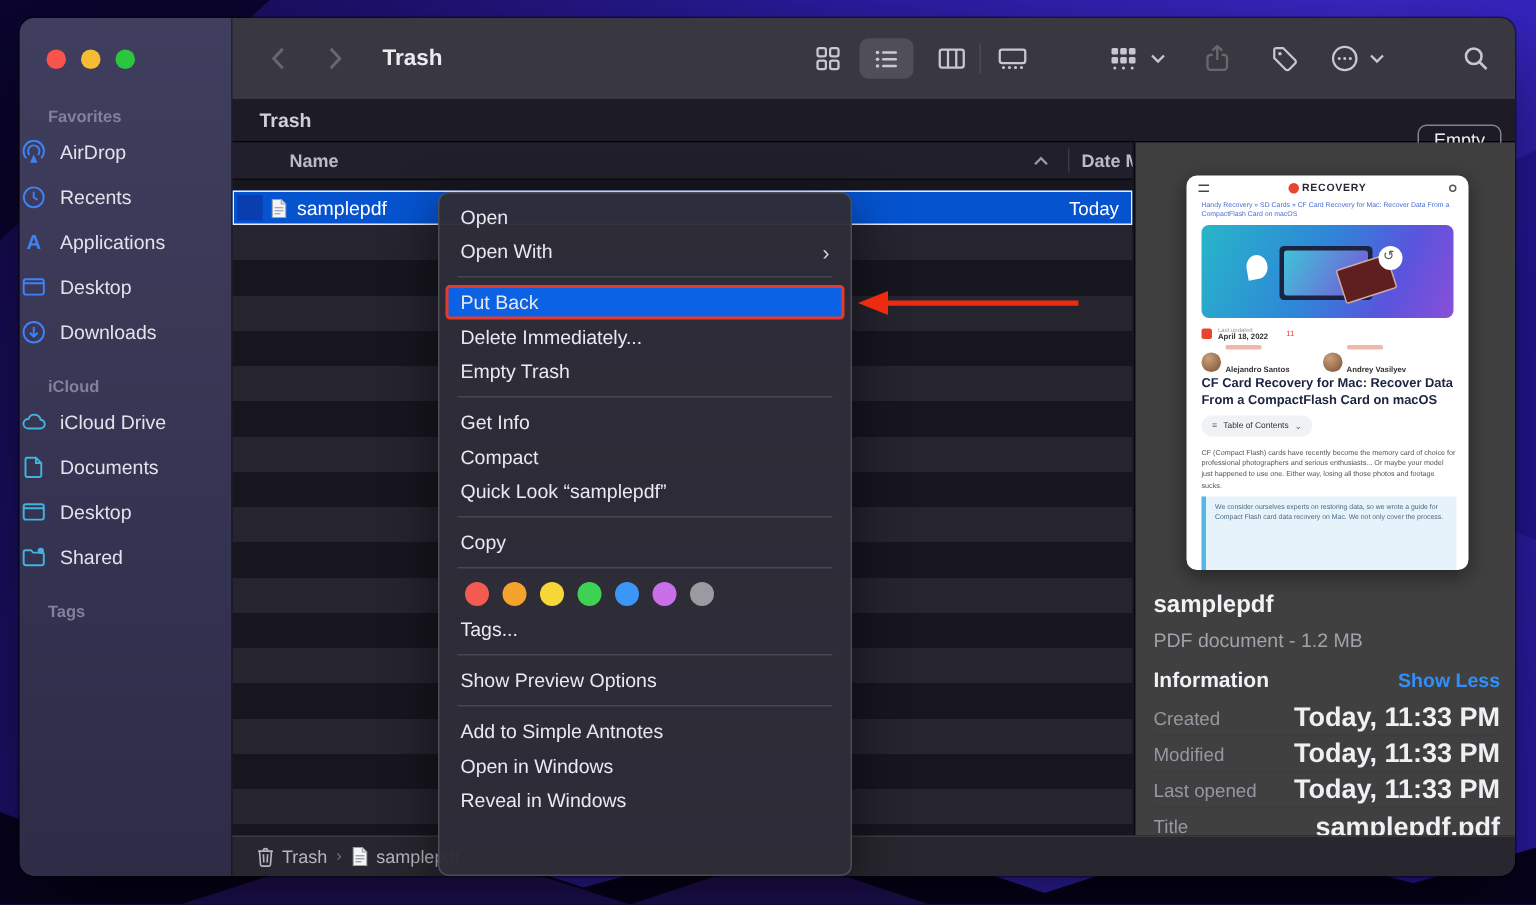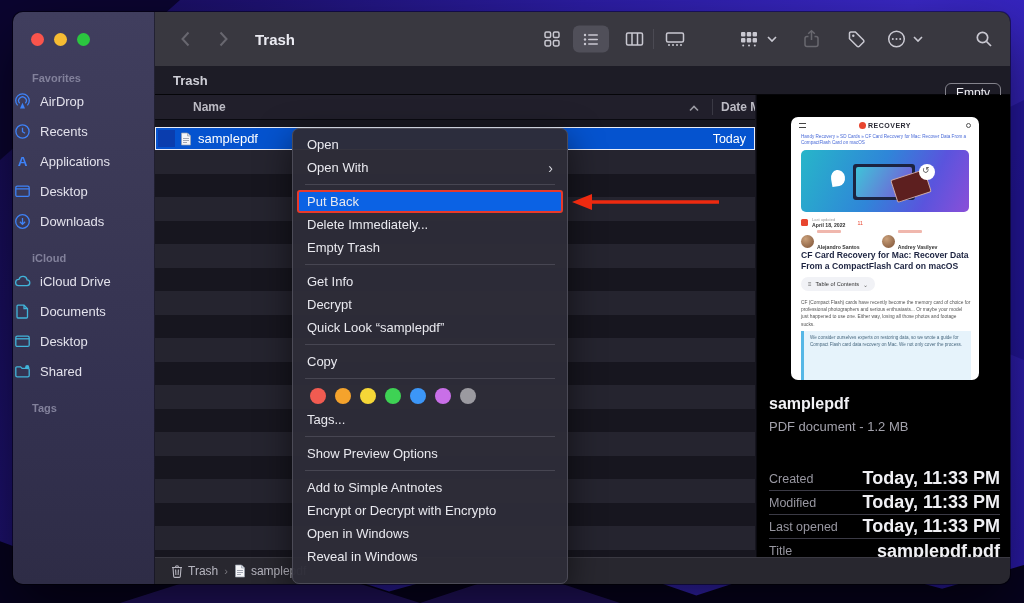--- a/index.html
+++ b/index.html
@@ -59,21 +59,21 @@
   .listpane{position:absolute;left:142px;top:108px;width:600px;bottom:27px;background:#17161f;overflow:hidden;}
   .stripes{position:absolute;left:0;right:0;top:30px;bottom:0;
     background:repeating-linear-gradient(180deg,#25242f 0 23.5px,#17161f 23.5px 47px);}
   .selrow{position:absolute;left:0px;top:7px;width:600px;height:23px;background:#0553cf;border:1.5px solid #e9edf9;display:flex;align-items:center;}
   .selrow .lblock{position:absolute;left:2px;top:2px;bottom:2px;width:17px;background:#0a3dae;}
   .selrow .ficon{margin-left:24px;width:12px;height:14px;}
   .selrow .fname{margin-left:6px;font-size:13px;color:#ffffff;}
   .selrow .fdate{position:absolute;right:8px;font-size:12.5px;color:#ffffff;}
 
   
-  .preview{position:absolute;left:743px;right:0;top:83px;bottom:27px;background:#000000;border-left:1px solid #0a0a10;overflow:hidden;}
+  .preview{position:absolute;left:743px;right:0;top:83px;bottom:27px;background:#404040;border-left:1px solid #0a0a10;overflow:hidden;}
   .thumb{position:absolute;left:34px;top:22px;width:188px;height:263px;background:#fff;border-radius:7px;box-shadow:0 4px 14px rgba(0,0,0,.45);overflow:hidden;}
   .pv-name{position:absolute;left:12px;top:300px;font-size:16px;font-weight:700;color:#f2f2f6;}
   .pv-kind{position:absolute;left:12px;top:324px;font-size:13px;color:#a3a2ac;}
   .pv-inforow{position:absolute;left:12px;right:10px;top:350px;display:flex;justify-content:space-between;align-items:center;}
   .pv-info-label{font-size:14px;font-weight:700;color:#f2f2f6;}
   .pv-showless{font-size:13px;font-weight:600;color:#2f8fff;}
   .pv-details{position:absolute;left:12px;right:10px;top:372px;}
   .pv-row{height:24px;display:flex;justify-content:space-between;align-items:center;border-bottom:1px solid #3b3a45;}
   .pv-row:last-child{border-bottom:none;}
   .pv-row .k{font-size:12.5px;color:#9897a1;}
@@ -425,20 +425,24 @@
         <div class="t-toc">
           <span class="gl">≡</span>
           <span>Table of Contents</span>
           <span class="gl">⌄</span>
         </div>
         <div class="t-body">CF (Compact Flash) cards have recently become the memory card of choice for professional photographers and serious enthusiasts... Or maybe your model just happened to use one. Either way, losing all those photos and footage sucks.</div>
         <div class="t-quote">We consider ourselves experts on restoring data, so we wrote a guide for Compact Flash card data recovery on Mac. We not only cover the process.</div>
       </div>
       <div class="pv-name">samplepdf</div>
       <div class="pv-kind">PDF document - 1.2 MB</div>
+      <div class="pv-inforow">
+        <span class="pv-info-label">Information</span>
+        <span class="pv-showless">Show Less</span>
+      </div>
       <div class="pv-details" id="preview-details">
           <div class="pv-row">
             <span class="k">Created</span>
             <span class="v">Today, 11:33 PM</span>
           </div>
           <div class="pv-row">
             <span class="k">Modified</span>
             <span class="v">Today, 11:33 PM</span>
           </div>
           <div class="pv-row">
@@ -500,21 +504,21 @@
           <span>Delete Immediately...</span>
         </div>
         <div class="mi">
           <span>Empty Trash</span>
         </div>
         <div class="msep"></div>
         <div class="mi">
           <span>Get Info</span>
         </div>
         <div class="mi">
-          <span>Decrypt</span>
+          <span>Compact</span>
         </div>
         <div class="mi">
           <span>Quick Look “samplepdf”</span>
         </div>
         <div class="msep"></div>
         <div class="mi">
           <span>Copy</span>
         </div>
         <div class="msep"></div>
         <div class="mtags">
@@ -531,23 +535,20 @@
         </div>
         <div class="msep"></div>
         <div class="mi">
           <span>Show Preview Options</span>
         </div>
         <div class="msep"></div>
         <div class="mi">
           <span>Add to Simple Antnotes</span>
         </div>
         <div class="mi">
-          <span>Encrypt or Decrypt with Encrypto</span>
-        </div>
-        <div class="mi">
           <span>Open in Windows</span>
         </div>
         <div class="mi">
           <span>Reveal in Windows</span>
         </div>
       </div>
   </div>
 
   <svg class="arrow" width="170" height="24">
     <line id="arrow-line" x1="165" y1="12" x2="30" y2="12" stroke-width="3.5" stroke="#ee2a10"></line>

